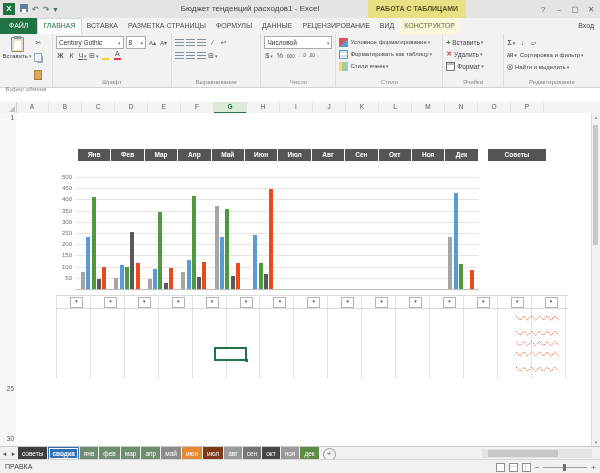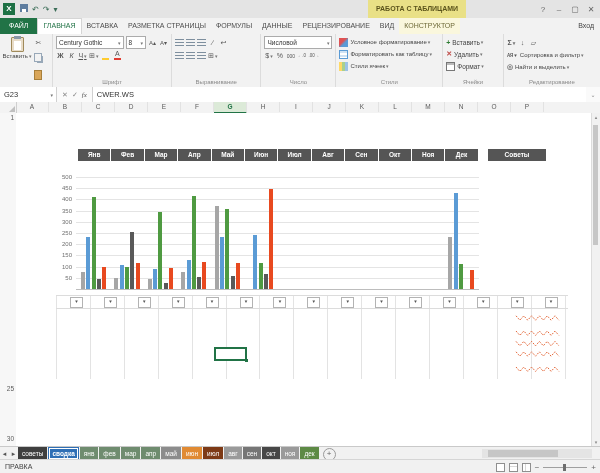--- a/index.html
+++ b/index.html
@@ -135,20 +135,21 @@
 <div class="app">
 
   <div class="titlebar">
     <div class="appicon">X</div>
     <div class="qat">
       <span><span class="floppy"></span></span>
       <span>↶</span>
       <span>↷</span>
       <span>▾</span>
     </div>
+    <div class="wtitle">Бюджет тенденций расходов1 - Excel</div>
     <div class="ctxlabel">РАБОТА С ТАБЛИЦАМИ</div>
     <div class="winbtns">
       <span>?</span>
       <span>–</span>
       <span>▢</span>
       <span>✕</span>
     </div>
   </div>
 
   <div class="tabrow">
@@ -284,33 +285,20 @@
         <span>Сортировка и фильтр</span>
       </div>
       <div class="stybtn dd">
         <span class="gicon" style="color:#777">◎</span>
         <span>Найти и выделить</span>
       </div>
       <div class="grp-label">Редактирование</div>
     </div>
   </div>
 
-  <div class="fbar">
-    <div class="namebox">
-      <span>G23</span>
-      <span class="car">▾</span>
-    </div>
-    <div class="fxbtns">
-      <span>✕</span>
-      <span>✓</span>
-      <span class="fx">fx</span>
-    </div>
-    <div class="finput">CWER.WS</div>
-    <div class="fexp">⌄</div>
-  </div>
 
   <div class="colheads">
     <div class="corner"></div>
     <div id="col-letters" style="position:absolute;left:16px;top:0;right:8px;height:11px">
         <div class="colL" style="left: 0px; width: 32px;">A</div>
         <div class="colL" style="left: 33px; width: 32px;">B</div>
         <div class="colL" style="left: 66px; width: 32px;">C</div>
         <div class="colL" style="left: 99px; width: 32px;">D</div>
         <div class="colL" style="left: 132px; width: 32px;">E</div>
         <div class="colL" style="left: 165px; width: 32px;">F</div>

